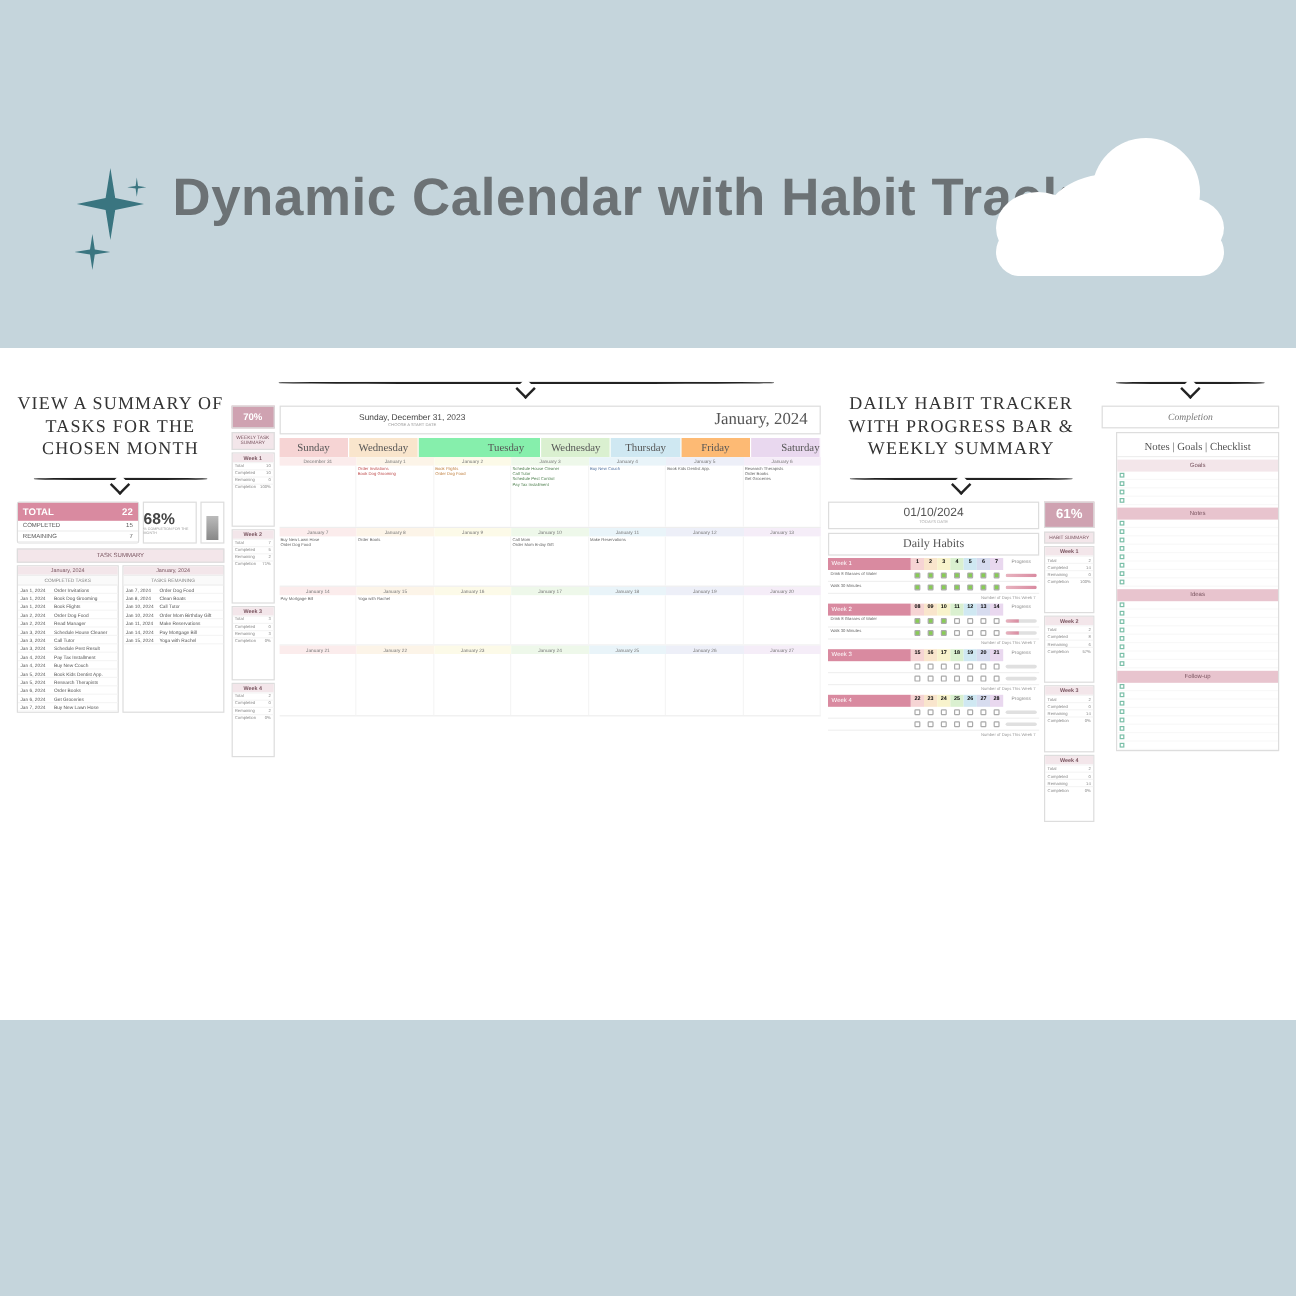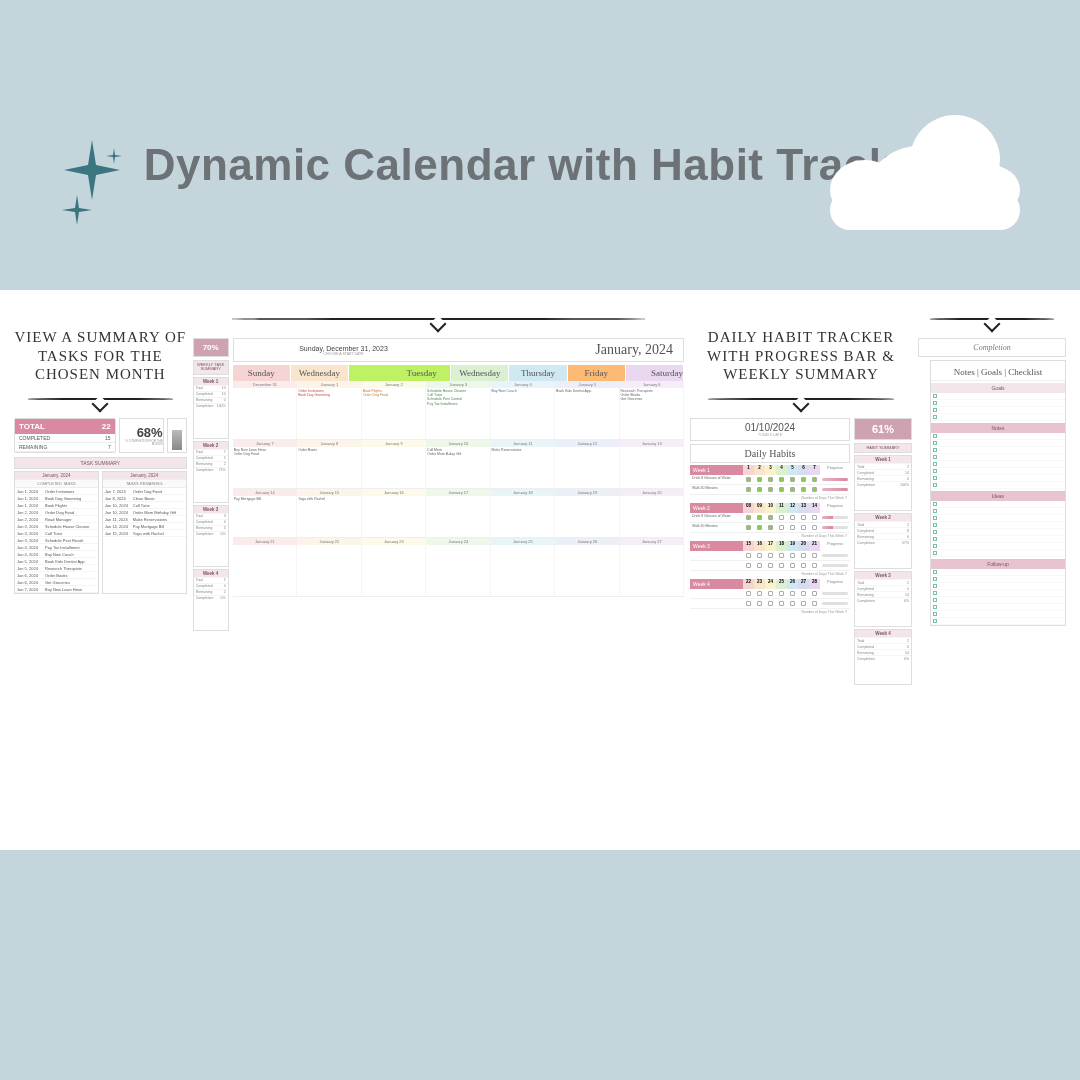--- a/index.html
+++ b/index.html
@@ -50,36 +50,36 @@
   .week-name { background: #f3e6ea; font-size: 4.5px; font-weight:bold; text-align: center; font-family: Arial; color:#7a5560; padding:1px;}
   .week-stat { font-size: 3.5px; font-family: Arial; color:#888; padding:0.5px 2px; display:flex; justify-content:space-between; border-top:1px solid #f5f5f5;}
   .calendar-col { flex: 1; }
   .cal-top { display: flex; border: 1px solid #ddd; align-items:center; height:24px;}
   .start-date-box { flex:1; text-align:center; }
   .start-date { font-family: Arial; font-size: 7px; color:#444; }
   .start-sub { font-family: Arial; font-size: 3.5px; color:#999; }
   .month-label { flex:1; text-align:right; font-family: Georgia; font-size: 14px; color:#555; padding-right:10px;}
   .day-headers { display: flex; margin-top: 3px; }
   .day-hdr { flex:1; text-align:center; font-family: Georgia; font-size:9px; padding:3px 0; border-right:1px solid #fff; color:#555;}
-  .dh-sun{background:#f6d4d4;} .dh-mon{background:#f9e5cc;} .dh-tue{background:#bef264;padding-left:44px;} .dh-wed{background:#daf0d0;} .dh-thu{background:#cfe8f2;} .dh-fri{background:#fdba74;} .dh-sat{background:#e9d8ef;text-align:right;}
+  .dh-sun{background:#f6d4d4;} .dh-mon{background:#f9e5cc;} .dh-tue{background:#86efac;padding-left:44px;} .dh-wed{background:#daf0d0;} .dh-thu{background:#cfe8f2;} .dh-fri{background:#fdba74;} .dh-sat{background:#e9d8ef;text-align:right;}
   .date-row { display:flex; }
   .date-cell { flex:1; font-size:4px; font-family:Arial; text-align:center; padding:1px 0; color:#777;}
   .dc-sun{background:#fbecec;} .dc-mon{background:#fcf4e8;} .dc-tue{background:#fcfae8;} .dc-wed{background:#eef8ea;} .dc-thu{background:#e9f4f9;} .dc-fri{background:#edeff8;} .dc-sat{background:#f5edf8;}
   .event-row { display:flex; min-height:42px; border-bottom:1px solid #eee;}
   .event-cell { flex:1; font-size:3.5px; font-family:Arial; padding:1px; color:#666; border-right:1px solid #f5f5f5; line-height:1.2;}
   .event-cell.red { color:#c05050; }
   .event-cell.blue { color:#5070a0; }
   .event-cell.orange { color:#c08040; }
   .event-cell.green { color:#508050; }
 
   
   .col3 { width: 225px; }
   .habit-wrap { display: flex; gap: 4px; }
   .habit-main { flex: 1; }
-  .habit-side { width: 58px; }
+  .habit-side { width: 42px; }
   .habit-date-box { border:1px solid #ddd; text-align:center; padding:3px;}
   .habit-date { font-family:Arial; font-size:10px; color:#555;}
   .habit-date-sub { font-size:3.5px; color:#aaa; font-family:Arial;}
   .habit-pct { background:#cfa2b1; color:#fff; font-family:Arial; font-size:11px; font-weight:bold; text-align:center; padding:4px; border:1px solid #ddd;}
   .habit-summary-lbl { background:#f3e6ea; font-size:4px; text-align:center; font-family:Arial; color:#7a5560; border:1px solid #ddd; padding:2px 0; margin-top:3px; line-height:1.1;}
   .habit-hdr { font-family:Georgia; font-size:10px; text-align:center; color:#555; border:1px solid #ddd; padding:3px; margin-top:3px;}
   .habit-week { margin-top:2px; }
   .habit-week-hdr { display:flex; }
   .hw-name { flex:1; background:#d98aa0; color:#fff; font-size:5px; font-family:Arial; padding:2px 3px;}
   .hw-day { width:11px; font-size:4.5px; text-align:center; font-family:Arial; font-weight:bold;}
@@ -140,21 +140,21 @@
         <div class="stat-row">
             <span>COMPLETED</span>
             <span>15</span>
           </div>
         <div class="stat-row">
             <span>REMAINING</span>
             <span>7</span>
           </div>
       </div>
       <div class="pct-box">
-        <div style="text-align:right;">
+        <div style="text-align:left;">
           <div>68%</div>
           <div style="font-size:3px;font-weight:normal;color:#999;line-height:1;">% COMPLETION FOR THE MONTH</div>
         </div>
       </div>
       <div class="bar-box">
           <div class="bar-inner" style="height:68%;"></div>
         </div>
     </div>
 
     <div class="task-sum-hdr">TASK SUMMARY</div>

